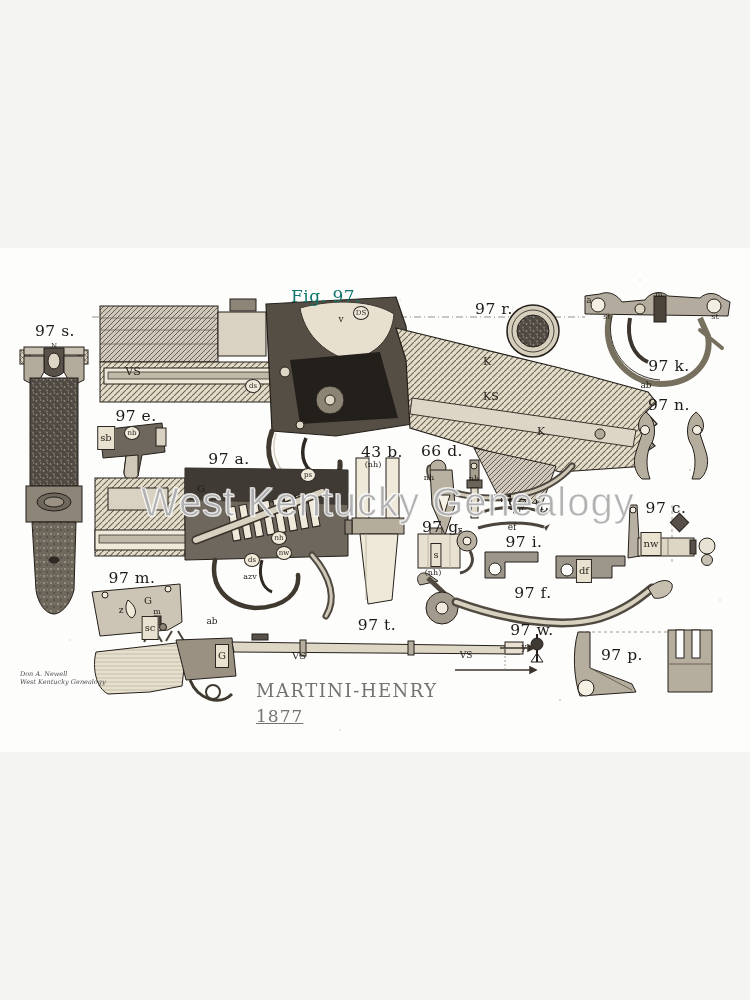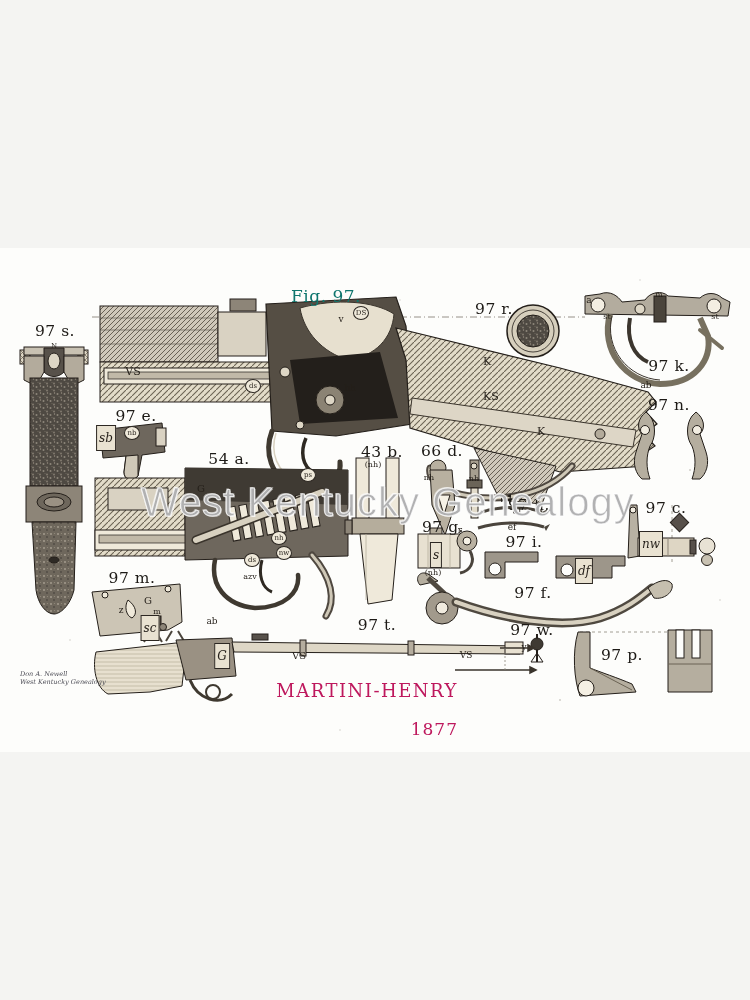--- a/index.html
+++ b/index.html
@@ -9,26 +9,26 @@
   .art{position:absolute;left:0;top:0;width:750px;height:504px;display:block;}
   .annotation-layer{position:absolute;inset:0;pointer-events:none;}
   .part-label{position:absolute;transform:translate(-50%,-50%);
     font:15.5px "DejaVu Serif","Liberation Serif",serif;color:#1d1a16;
     letter-spacing:.5px;white-space:nowrap;}
   .letter{position:absolute;transform:translate(-50%,-50%);
     font-family:"DejaVu Serif","Liberation Serif",serif;color:#241f19;
     font-size:10px;white-space:nowrap;line-height:1;}
   .letter.circled{background:#efe9da;border:1px solid #2c2722;border-radius:50%;
     min-width:12px;height:12px;line-height:12px;text-align:center;padding:0 1px;font-size:7px;}
-  .letter.boxed{background:#e9e2d1;border:1px solid #2c2722;padding:6px 2px;font-size:12px;font-style:italic;}
+  .letter.boxed{background:#e9e2d1;border:1px solid #2c2722;padding:6px 2px;font-size:10px;}
   .fig-title{position:absolute;left:326px;top:296px;transform:translate(-50%,-50%);
     font-size:17px;color:#0f766e;letter-spacing:.5px;white-space:nowrap;text-align:center;}
-  .caption{position:absolute;left:256px;top:680px;width:202px;text-align:right;color:#be185d;}
+  .caption{position:absolute;left:256px;top:680px;width:202px;text-align:left;color:#737373;}
   .caption .line1{font-size:18px;letter-spacing:1.5px;white-space:nowrap;}
-  .caption .line2{font-size:17px;margin-top:18px;letter-spacing:1px;}
+  .caption .line2{font-size:17px;margin-top:5px;letter-spacing:1px;text-decoration:underline;}
   .watermark{position:absolute;left:141px;top:480px;white-space:nowrap;
     font-family:"Liberation Sans","DejaVu Sans",sans-serif;
     font-size:40px;letter-spacing:1px;color:rgba(120,120,122,.58);
     -webkit-text-stroke:1px rgba(255,255,255,.75);
     text-shadow:0 0 1px rgba(255,255,255,.9),1px 1px 0 rgba(255,255,255,.55),
       -1px -1px 0 rgba(255,255,255,.55);}
   .signature{position:absolute;left:20px;top:670px;color:#4c4c55;
     font-style:italic;font-size:6.5px;line-height:8px;}
 </style>
 </head>
@@ -301,21 +301,21 @@
     <span class="fig-title">Fig. 97.</span>
     <div class="caption">
       <div class="line1">MARTINI-HENRY</div>
       <div class="line2">1877</div>
     </div>
   <span class="part-label" style="left: 55px; top: 331px;">97 s.</span>
       <span class="part-label" style="left: 494px; top: 309px;">97 r.</span>
       <span class="part-label" style="left: 655px; top: 366px; margin-left: 14px;">97 k.</span>
       <span class="part-label" style="left: 669px; top: 405px;">97 n.</span>
       <span class="part-label" style="left: 136px; top: 416px;">97 e.</span>
-      <span class="part-label" style="left: 229px; top: 459px;">54 a.</span>
+      <span class="part-label" style="left: 229px; top: 459px;">97 a.</span>
       <span class="part-label" style="left: 382px; top: 452px;">43 b.</span>
       <span class="part-label" style="left: 442px; top: 451px;">66 d.</span>
       <span class="part-label" style="left: 529px; top: 505px;">97 h.</span>
       <span class="part-label" style="left: 666px; top: 508px;">97 c.</span>
       <span class="part-label" style="left: 443px; top: 527px;">97 g.</span>
       <span class="part-label" style="left: 512px; top: 542px; margin-left: 12px;">97 i.</span>
       <span class="part-label" style="left: 533px; top: 593px;">97 f.</span>
       <span class="part-label" style="left: 132px; top: 578px;">97 m.</span>
       <span class="part-label" style="left: 377px; top: 625px;">97 t.</span>
       <span class="part-label" style="left: 532px; top: 630px;">97 w.</span>

